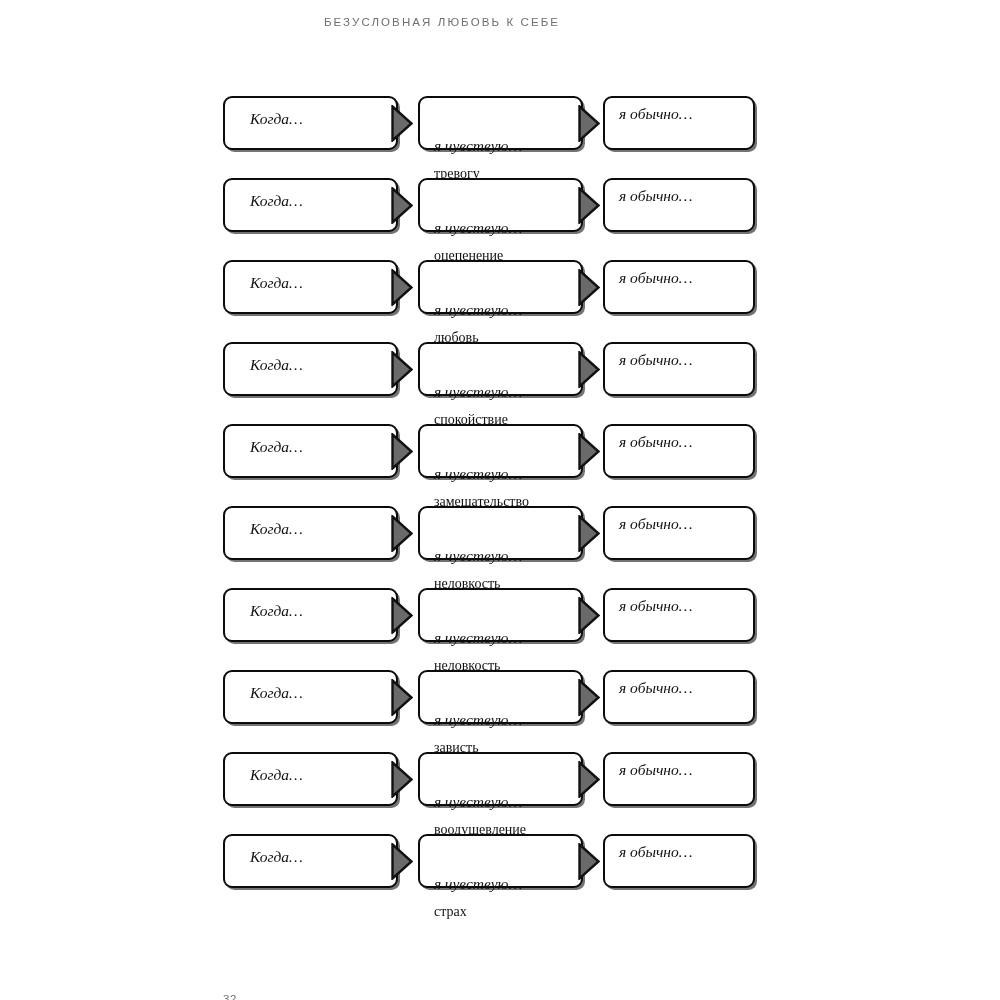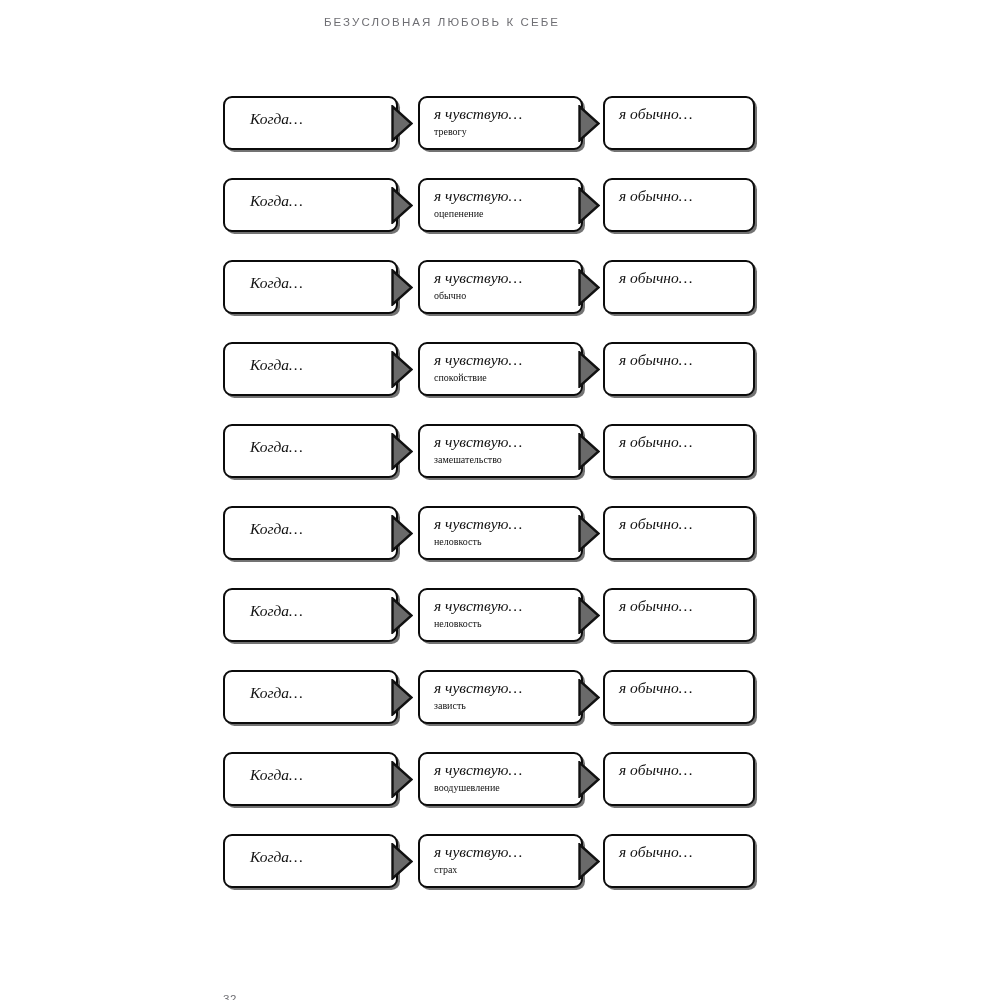--- a/index.html
+++ b/index.html
@@ -61,28 +61,28 @@
 
   .prompt {
     font-style: italic;
     font-size: 15.5px;
     line-height: 1.0;
     color: #111111;
     white-space: nowrap;
   }
   .cell.col-when .prompt { padding-left: 11px; padding-top: 6px; }
   .cell.col-usual .prompt { padding-top: 1px; }
-  .cell.col-feel .prompt { padding-top: 1px; }
+  .cell.col-feel .prompt { padding-top: 1px; margin-top: 32px; }
 
   .emotion {
     font-style: normal;
-    font-size: 10px;
+    font-size: 14px;
     line-height: 1.0;
     color: #111111;
-    margin-top: 5px;
+    margin-top: 13px;
     white-space: nowrap;
   }
 
   
   .arrow {
     position: absolute;
     top: 9px;
     width: 22px;
     height: 37px;
     pointer-events: none;
@@ -146,21 +146,21 @@
     </div>
     <div class="row">
       <div class="cell col-when">
         <div class="prompt">Когда…</div>
       </div>
       <span class="arrow a1"><svg viewBox="0 0 22 37" width="22" height="37" preserveAspectRatio="none">
           <polygon points="1.5,1.5 20.5,18.5 1.5,35.5" fill="#6a6a6a" stroke="#111111" stroke-width="2.4" stroke-linejoin="miter"></polygon>
         </svg></span>
       <div class="cell col-feel">
         <div class="prompt">я чувствую…</div>
-        <div class="emotion">обычно</div>
+        <div class="emotion">любовь</div>
       </div>
       <span class="arrow a2"><svg viewBox="0 0 22 37" width="22" height="37" preserveAspectRatio="none">
           <polygon points="1.5,1.5 20.5,18.5 1.5,35.5" fill="#6a6a6a" stroke="#111111" stroke-width="2.4" stroke-linejoin="miter"></polygon>
         </svg></span>
       <div class="cell col-usual">
         <div class="prompt">я обычно…</div>
       </div>
     </div>
     <div class="row">
       <div class="cell col-when">

